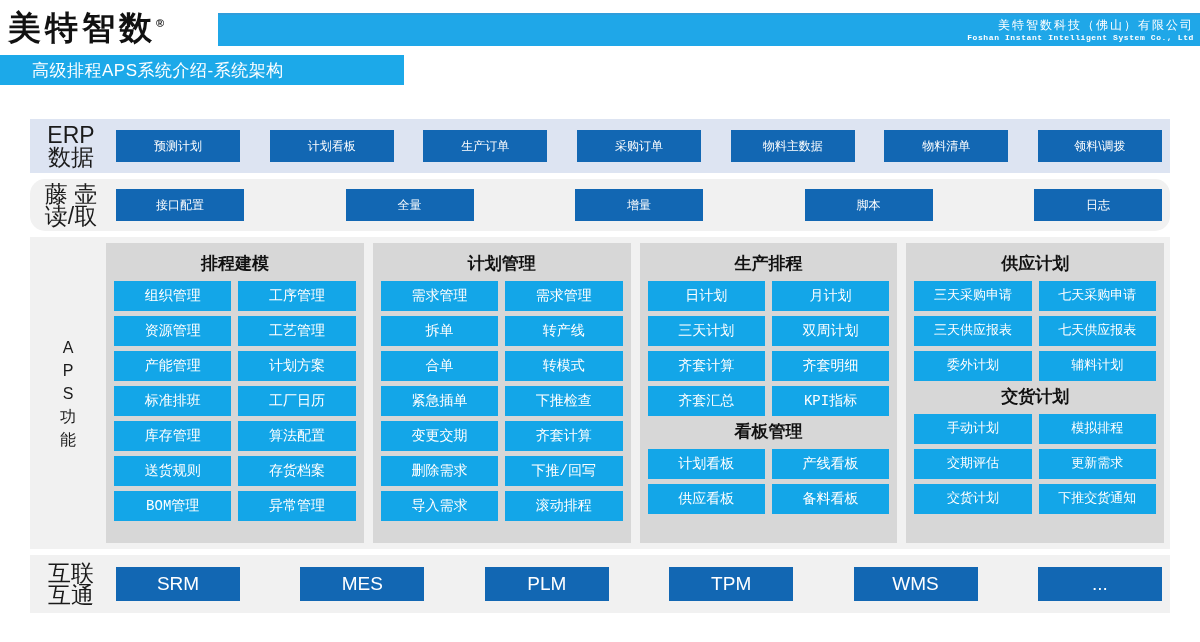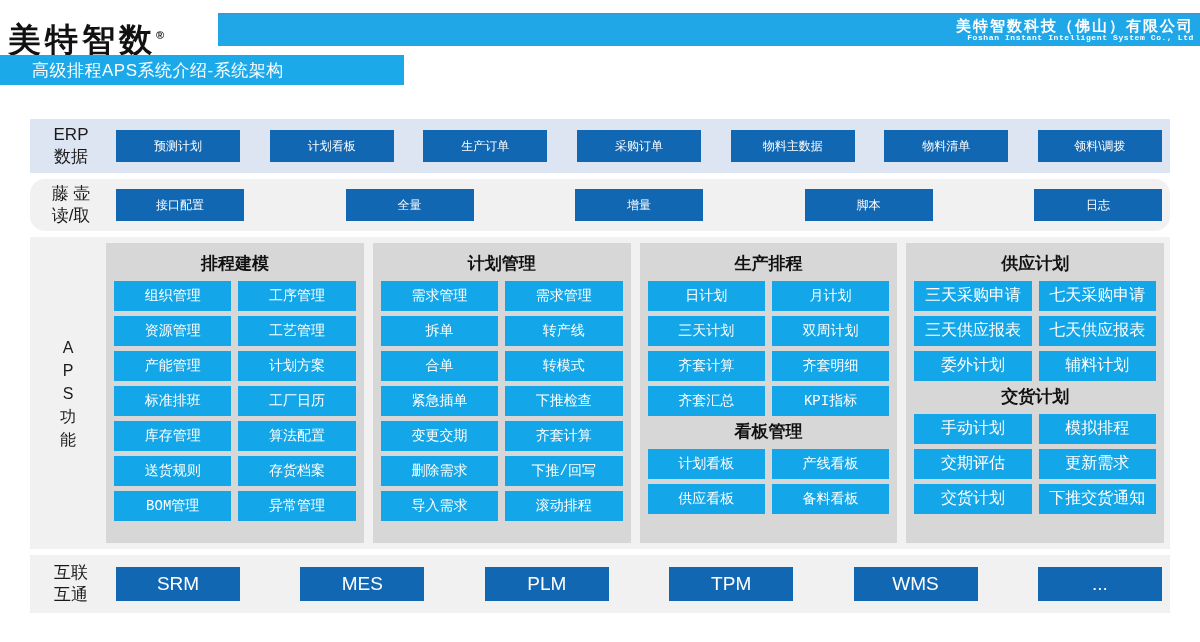--- a/index.html
+++ b/index.html
@@ -11,21 +11,21 @@
     overflow: hidden;
   }
 
   
   .header {
     position: relative;
     width: 1200px; height: 46px;
     background: #ffffff;
   }
   .logo {
-    position: absolute; left: 8px; top: 17px;
+    position: absolute; left: 8px; top: 5px;
     width: 210px; height: 44px;
     display: flex; align-items: center;
   }
   .logo-text {
     font-family: "DejaVu Serif", "Liberation Serif", serif;
     font-size: 33px; font-weight: 700; color: #111111;
     letter-spacing: 4px; line-height: 1;
     white-space: nowrap;
   }
   .logo-reg {
@@ -35,21 +35,21 @@
   .header-bar {
     position: absolute; left: 218px; top: 13px;
     width: 982px; height: 33px;
     background: #1fa7e8;
     border-top: 2px solid #2f9ddb;
     display: flex; flex-direction: column;
     align-items: flex-end; justify-content: center;
     padding-right: 6px;
   }
   .header-cn {
-    color: #ffffff; font-size: 15px; font-weight: 700;
+    color: #ffffff; font-size: 12px; font-weight: 400;
     letter-spacing: 2px; line-height: 15px; white-space: nowrap;
   }
   .header-en {
     color: #ffffff; font-size: 8px; font-weight: 700;
     font-family: Liberation Mono, monospace;
     letter-spacing: 0.6px; line-height: 10px; white-space: nowrap;
   }
 
   
   .title-band {
@@ -75,21 +75,21 @@
     display: flex; align-items: center;
     width: 1140px;
   }
   .row-erp   { background: #dde4f2; height: 54px; margin-bottom: 6px; }
   .row-read  { background: #f1f1f1; height: 52px; margin-bottom: 6px; border-radius: 15px; }
   .row-inter { background: #f1f1f1; height: 58px; margin-top: 6px; }
 
   .row-label {
     width: 82px; flex: 0 0 82px;
     text-align: center;
-    font-size: 17px; color: #1a1a1a; line-height: 22px;
+    font-size: 23px; color: #1a1a1a; line-height: 22px;
     white-space: nowrap;
   }
   .row-items {
     flex: 1 1 auto; display: flex; align-items: center;
     justify-content: space-between;
     padding: 0 8px 0 4px;
   }
 
   
   .btn-dark {
@@ -142,21 +142,21 @@
   .btn-cyan {
     background: #13a6e8;
     color: #ffffff;
     font-size: 14px;
     text-align: center;
     white-space: nowrap;
     padding: 6px 2px;
     line-height: 18px;
     overflow: hidden;
   }
-  .col-narrow .btn-cyan { font-size: 16px; }
+  .col-narrow .btn-cyan { font-size: 13px; }
 </style>
 </head>
 <body>
 
 <div class="header">
   <div class="logo">
     <div class="logo-text"><span>美特智数</span><span class="logo-reg">®</span></div>
   </div>
   <div class="header-bar">
     <div class="header-cn">美特智数科技（佛山）有限公司</div>

